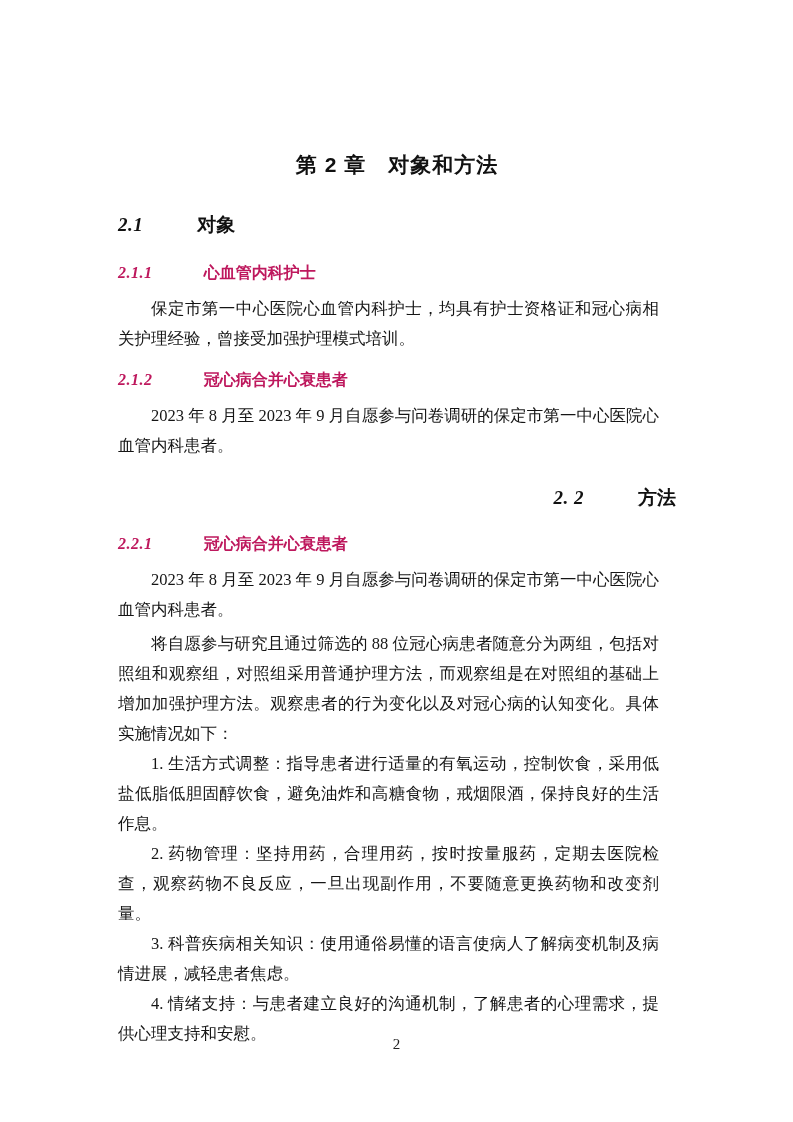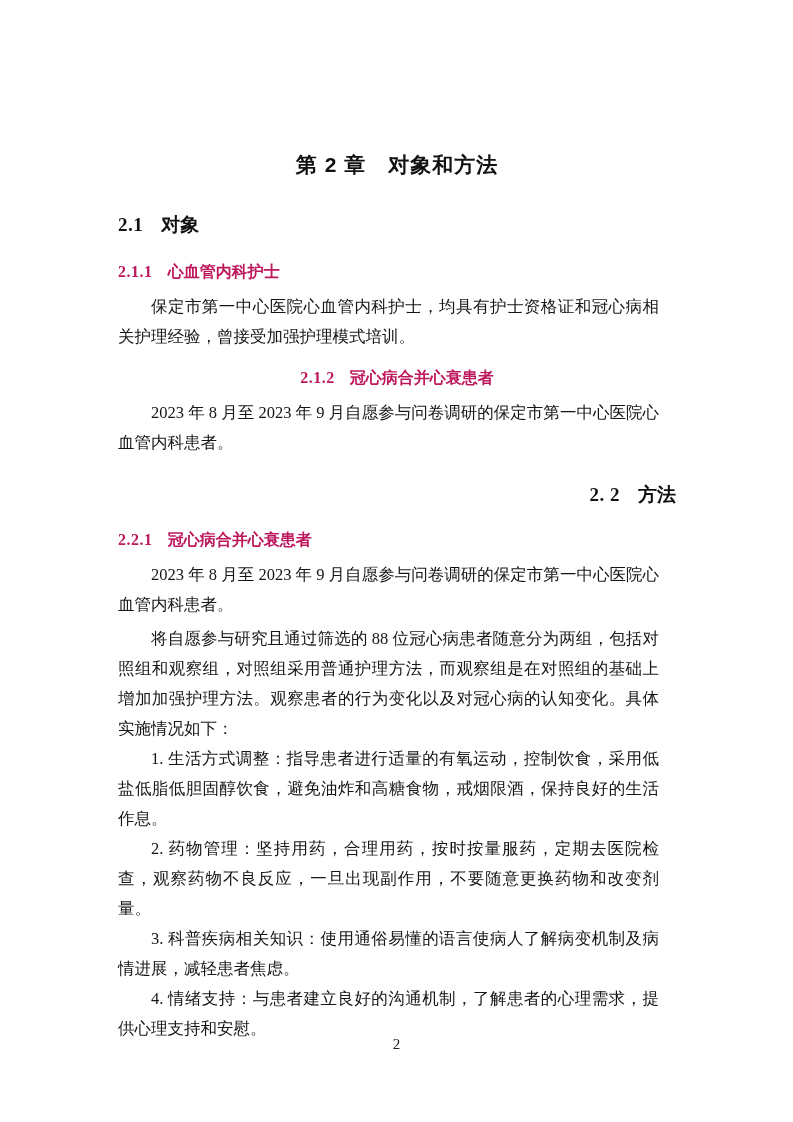--- a/index.html
+++ b/index.html
@@ -39,36 +39,38 @@
     font-size: 16px;
     line-height: 24px;
     font-weight: bold;
     color: #be185d;
   }
   .h-num {
     font-family: "Liberation Serif", "DejaVu Serif", serif;
     font-weight: 600;
     margin-right: 0.95em;
     letter-spacing: 0.5px;
+    font-style: italic;
   }
   .h-label {
-    font-family: Liberation Sans, sans-serif;
+    font-family: Liberation Mono, monospace;
     font-weight: bold;
+    margin-left: 36px;
   }
   p.para {
     margin: 8px 17px 0 0;
     font-family: "Liberation Serif", "DejaVu Serif", serif;
     font-size: 16.5px;
     line-height: 30px;
     text-align: justify;
     text-indent: 2em;
     color: #151515;
   }
   p.para.tight { margin-top: 0; }
-  .mt14 { margin-top: 14px !important; text-align: center; }
+  .mt14 { margin-top: 14px !important; }
   .mt16 { margin-top: 16px !important; }
   .mt20 { margin-top: 20px !important; }
   .mt24 { margin-top: 24px !important; text-align: right; }
   .mt4  { margin-top: 4px !important; }
   .page-number {
     position: absolute;
     left: 0;
     top: 1036px;
     width: 100%;
     text-align: center;

